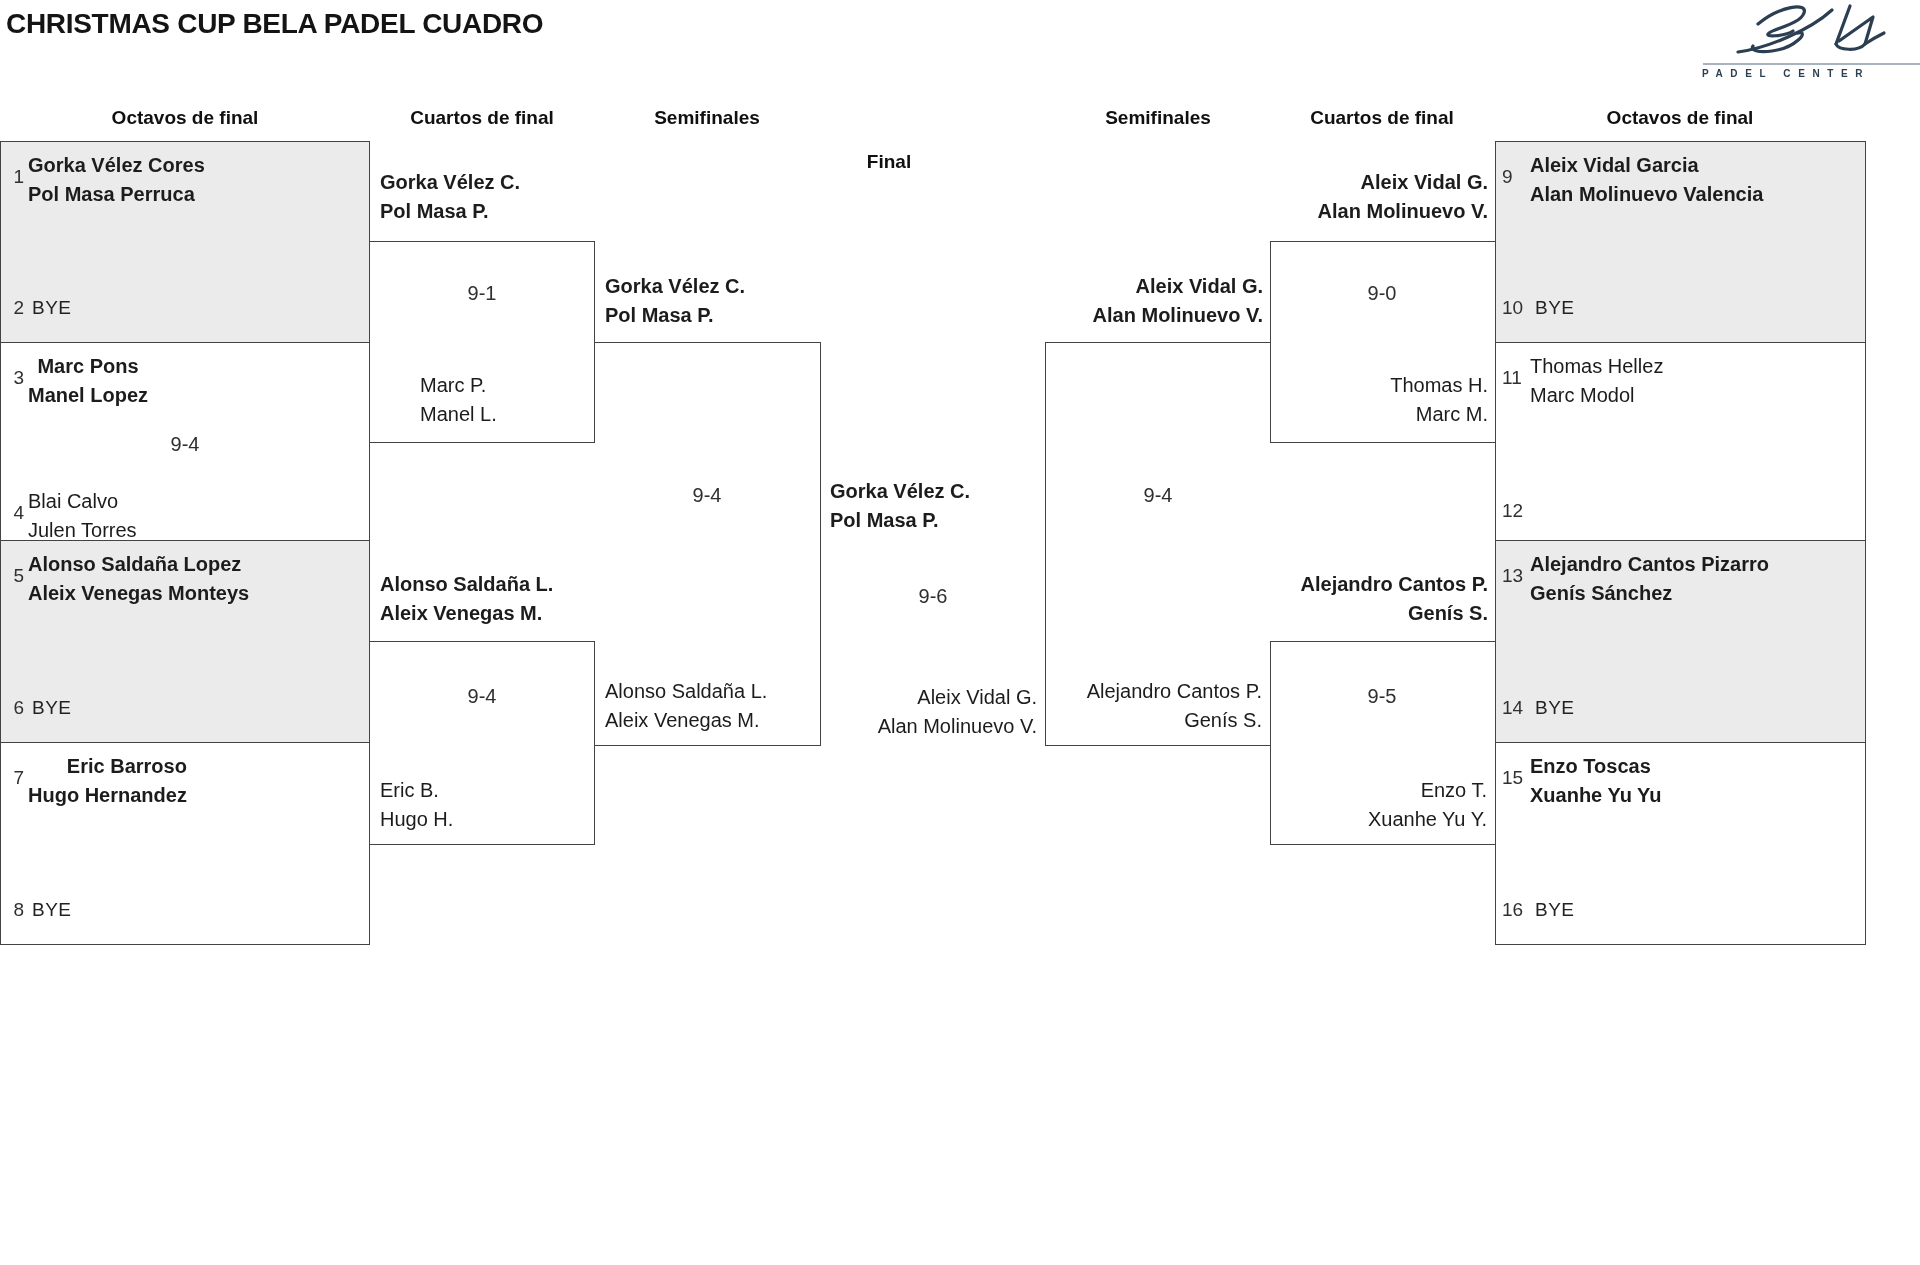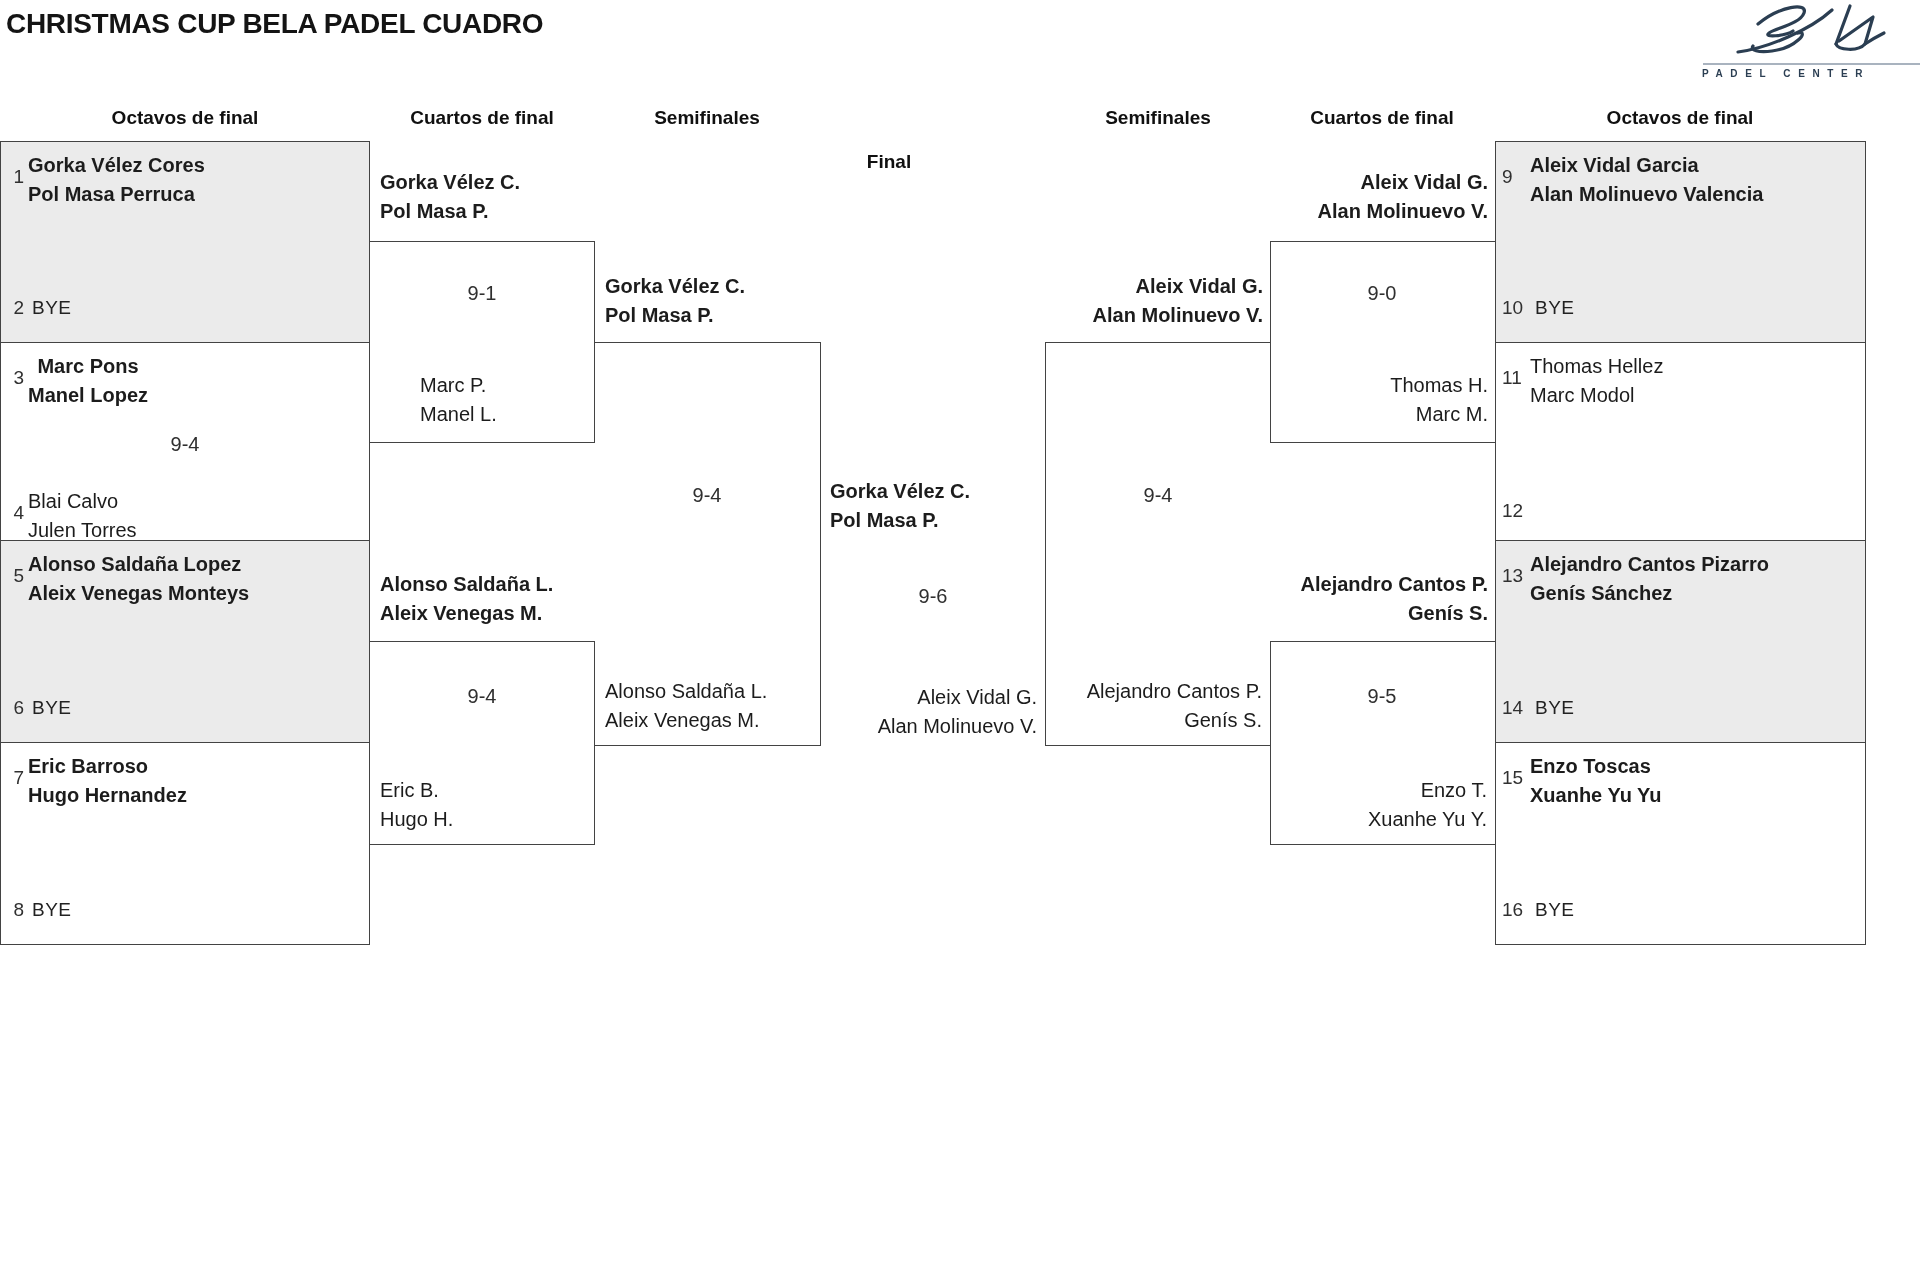--- a/index.html
+++ b/index.html
@@ -96,21 +96,21 @@
 
   <div class="abs seed" style="left:8px;top:565px;width:16px;text-align:right;">5</div>
   <div class="abs team b" style="left:28px;top:550px;">
     <div>Alonso Saldaña Lopez</div>
     <div>Aleix Venegas Monteys</div>
   </div>
   <div class="abs seed" style="left:8px;top:697px;width:16px;text-align:right;">6</div>
   <div class="abs bye" style="left:32px;top:697px;">BYE</div>
 
   <div class="abs seed" style="left:8px;top:767px;width:16px;text-align:right;">7</div>
-  <div class="abs team b" style="left:28px;top:752px;">
+  <div class="abs team b" style="left:28px;top:752px;text-align:right;">
     <div>Eric Barroso</div>
     <div>Hugo Hernandez</div>
   </div>
   <div class="abs seed" style="left:8px;top:899px;width:16px;text-align:right;">8</div>
   <div class="abs bye" style="left:32px;top:899px;">BYE</div>
 
   <div class="abs seed" style="left:1502px;top:166px;width:26px;">9</div>
   <div class="abs team b" style="left:1530px;top:151px;">
     <div>Aleix Vidal Garcia</div>
     <div>Alan Molinuevo Valencia</div>

